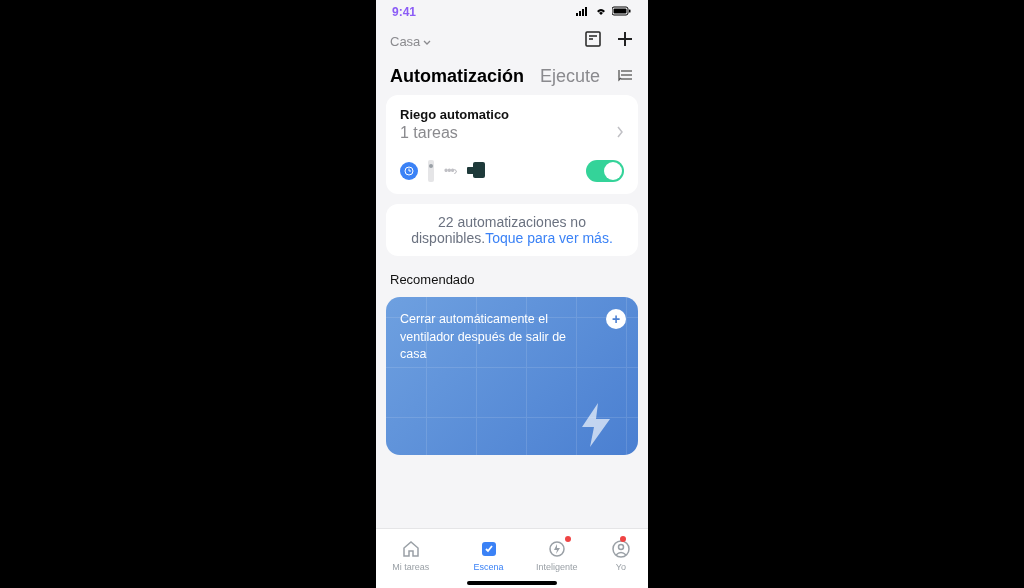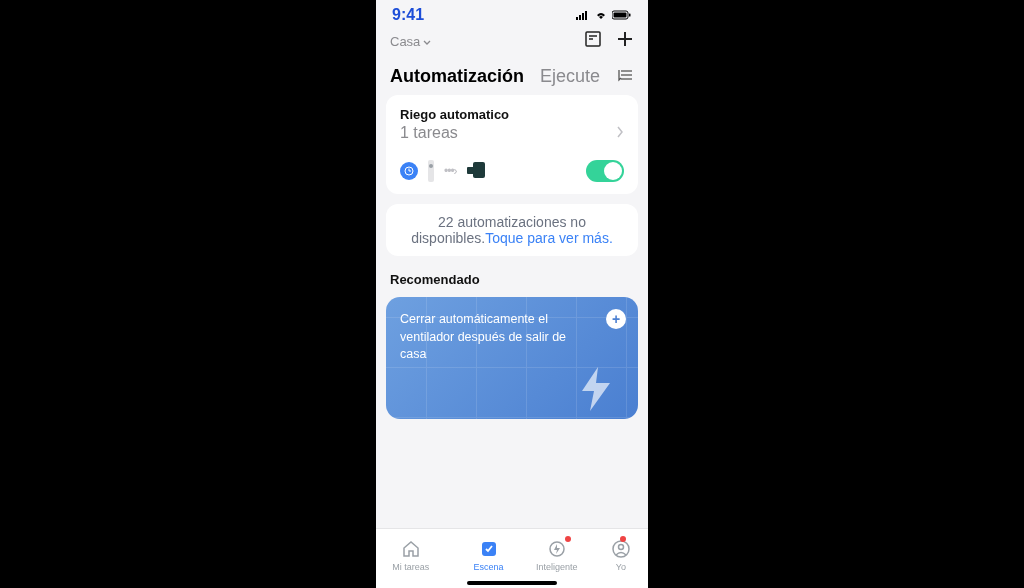--- a/index.html
+++ b/index.html
@@ -17,25 +17,25 @@
     height: 588px;
     background: #f5f5f7;
     position: relative;
     display: flex;
     flex-direction: column;
   }
   .status-bar {
     height: 24px;
     display: flex;
     justify-content: space-between;
-    align-items: flex-end;
+    align-items: center;
     padding: 0 16px;
-    font-size: 16px;
+    font-size: 12px;
     font-weight: 600;
-    color: #1d4ed8;
+    color: #8b5cf6;
   }
   .status-right { display: flex; gap: 4px; align-items: center; }
   .header {
     padding: 6px 14px 4px 14px;
     display: flex;
     justify-content: space-between;
     align-items: center;
   }
   .home-dropdown {
     color: #8a8a8e;
@@ -114,29 +114,29 @@
     border-radius: 12px;
     padding: 10px 14px;
     margin-bottom: 16px;
     text-align: center;
     font-size: 14px;
     color: #6b7280;
   }
   .info-link { color: #3b82f6; }
   .section-title {
     font-size: 13px;
-    font-weight: 700;
+    font-weight: 400;
     color: #111;
     margin: 8px 4px 10px 4px;
   }
   .rec-card {
     background: linear-gradient(135deg,#6ea0e0 0%, #4a7fd1 100%);
     border-radius: 14px;
     padding: 14px 14px 14px 14px;
-    height: 122px;
+    height: 158px;
     position: relative;
     overflow: hidden;
     color: #fff;
   }
   .rec-title {
     font-size: 12.5px;
     font-weight: 500;
     line-height: 1.4;
     width: 180px;
   }

